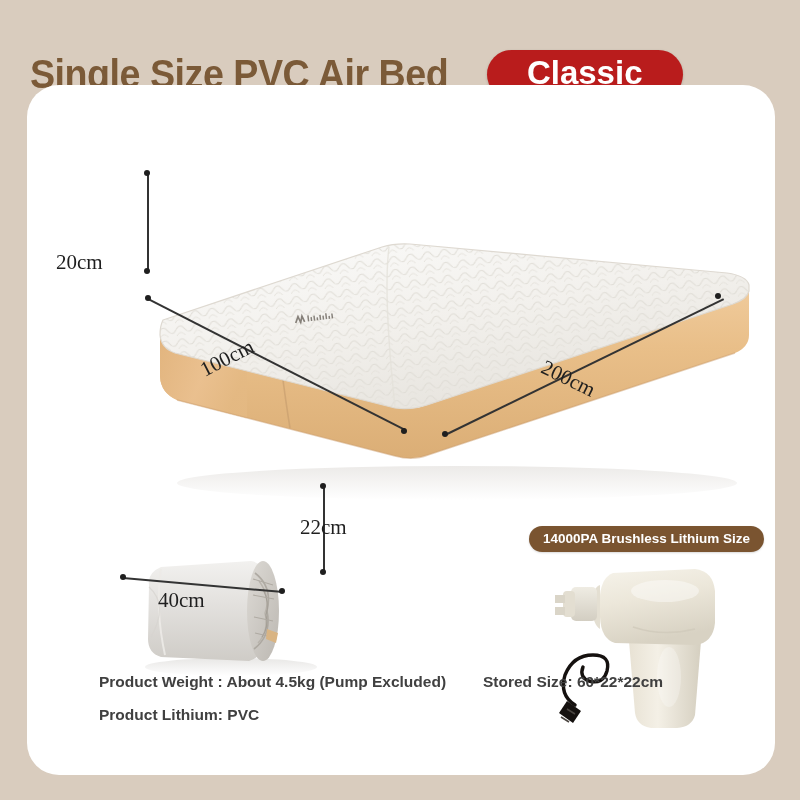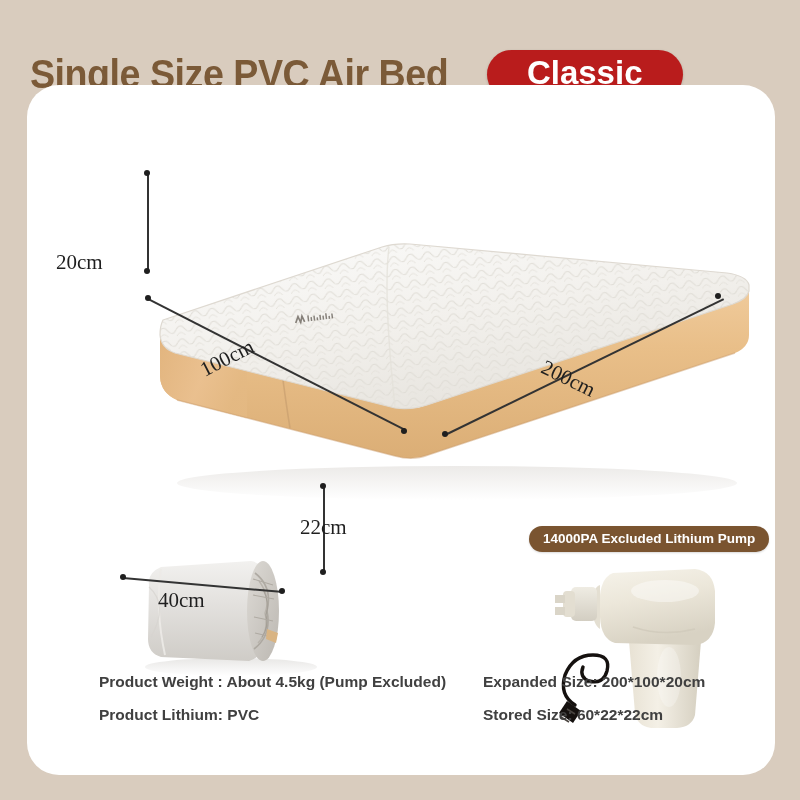--- a/index.html
+++ b/index.html
@@ -264,21 +264,21 @@
       <ellipse cx="120" cy="36" rx="34" ry="11" fill="#ffffff" opacity="0.42"></ellipse>
       <ellipse cx="124" cy="122" rx="12" ry="30" fill="#ffffff" opacity="0.28"></ellipse>
 
       <g fill="none" stroke="#15110f" stroke-width="3.4" stroke-linecap="round">
         <path d="M30,150 Q14,140 20,120 Q28,100 48,100 Q66,100 62,116 Q58,130 44,126 Q34,122 38,112"></path>
       </g>
       <path d="M22,146 L36,156 L28,168 L14,158 Z" fill="#15110f"></path>
       <path d="M16,162 L24,167 M22,154 L30,159" stroke="#4a4540" stroke-width="1.6"></path>
     </svg>
   </div>
-  <div class="badge-pump">14000PA Excluded Lithium Pump</div>
+  <div class="badge-pump">14000PA Brushless Lithium Size</div>
 
   <div class="mline" style="left:120px; top:88px; width:1.6px; height:98px;"></div>
   <div class="mdot" style="left:117px; top:85px;"></div>
   <div class="mdot" style="left:117px; top:183px;"></div>
 
   <div class="mline" style="left:121px; top:213px; width:288px; height:1.6px; transform:rotate(27deg); transform-origin:left center;"></div>
   <div class="mdot" style="left:118px; top:210px;"></div>
   <div class="mdot" style="left:374px; top:343px;"></div>
 
   <div class="mline" style="left:418px; top:349px; width:310px; height:1.6px; transform:rotate(-26deg); transform-origin:left center;"></div>
@@ -299,16 +299,15 @@
 <div class="dim dim-200">200cm</div>
 <div class="dim dim-22">22cm</div>
 <div class="dim dim-40">40cm</div>
 
 <div class="specs">
   <div class="spec-col spec-left">
     <div class="spec-line">Product Weight : About 4.5kg (Pump Excluded)</div>
     <div class="spec-line">Product Lithium: PVC</div>
   </div>
   <div class="spec-col spec-right">
-    <div class="spec-line">Expanded Size: 200*100*20cm</div>
     <div class="spec-line">Stored Size: 60*22*22cm</div>
   </div>
 </div>
 
 </body></html>

